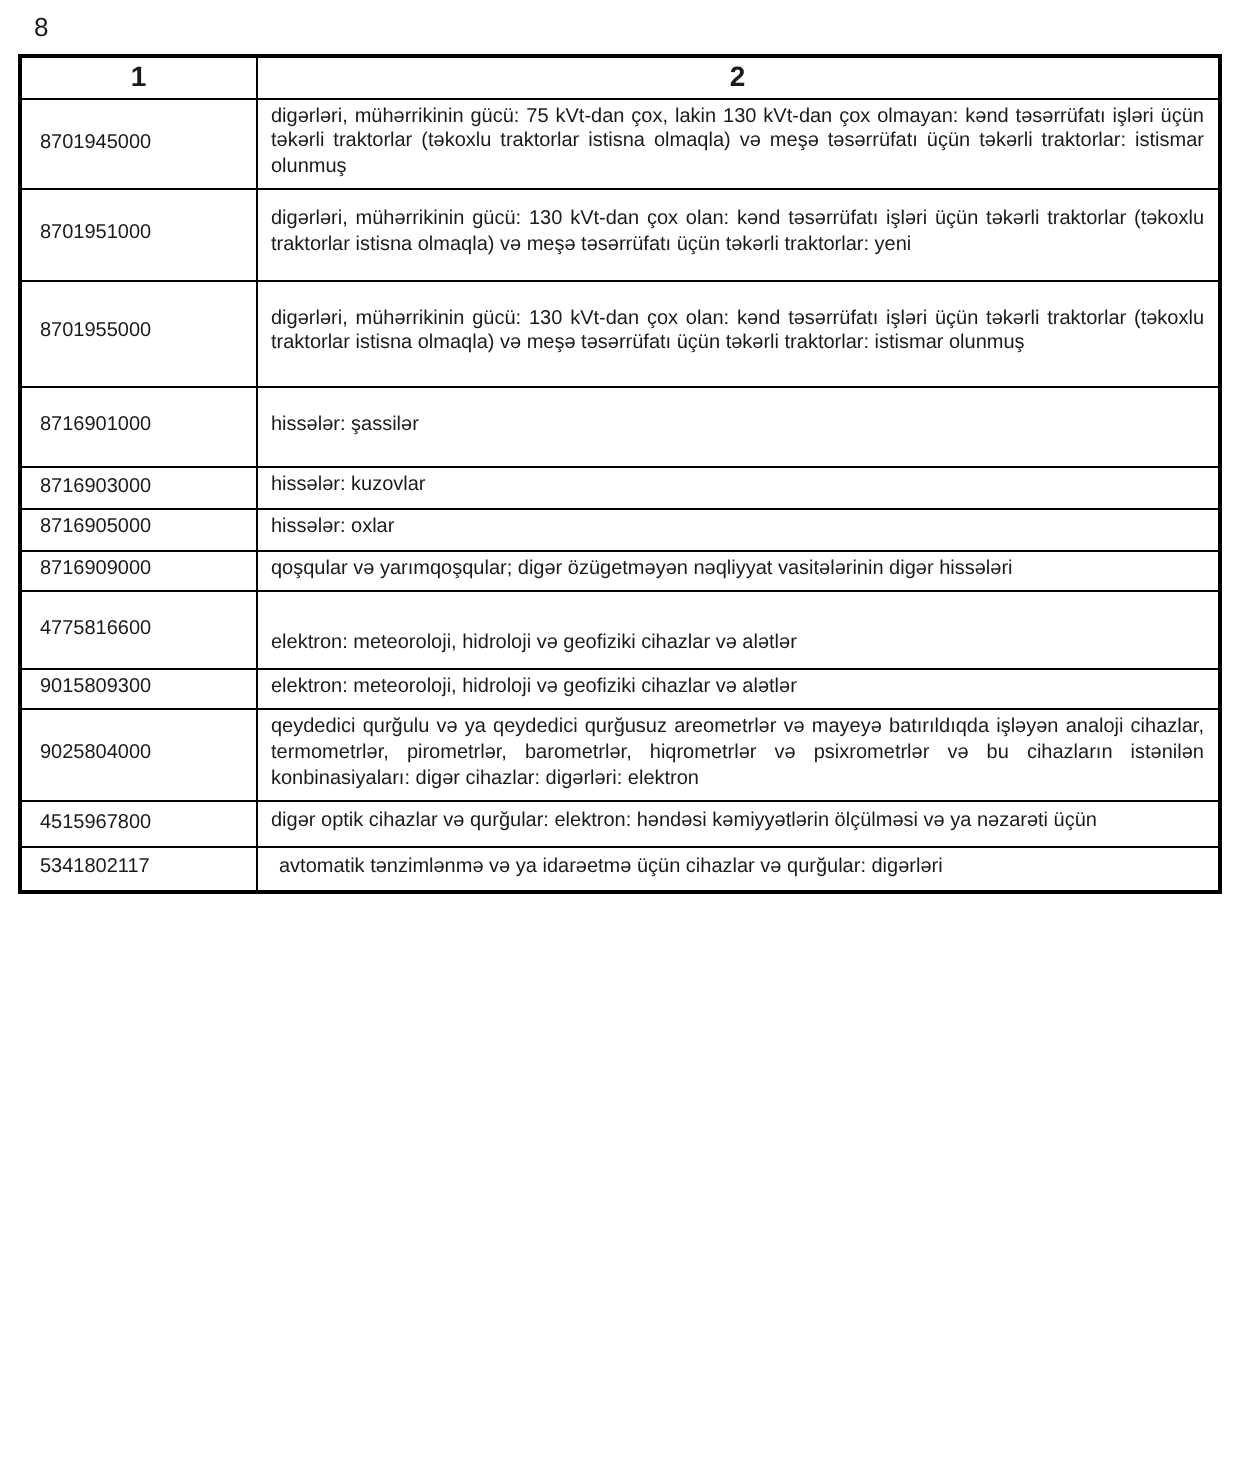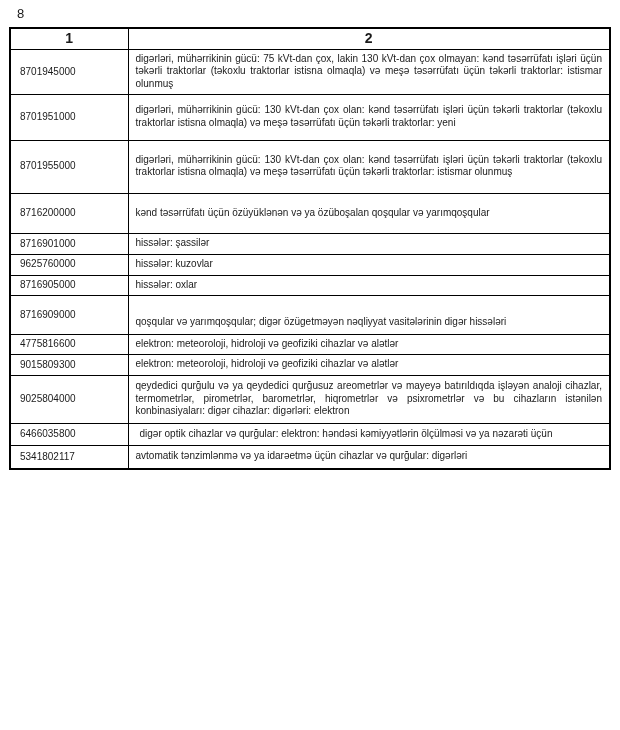--- a/index.html
+++ b/index.html
@@ -91,32 +91,28 @@
   <tr>
     <td class="code-cell">8701951000</td>
     <td class="desc-cell">digərləri, mühərrikinin gücü: 130 kVt-dan çox olan: kənd təsərrüfatı işləri üçün təkərli traktorlar (təkoxlu traktorlar istisna olmaqla) və meşə təsərrüfatı üçün təkərli traktorlar: yeni</td>
   </tr>
 
   <tr>
     <td class="code-cell">8701955000</td>
     <td class="desc-cell">digərləri, mühərrikinin gücü: 130 kVt-dan çox olan: kənd təsərrüfatı işləri üçün təkərli traktorlar (təkoxlu traktorlar istisna olmaqla) və meşə təsərrüfatı üçün təkərli traktorlar: istismar olunmuş</td>
   </tr>
 
-  <tr>
-    <td class="code-cell">8716200000</td>
-    <td class="desc-cell">kənd təsərrüfatı üçün özüyüklənən və ya özüboşalan qoşqular və yarımqoşqular</td>
-  </tr>
 
   <tr>
     <td class="code-cell">8716901000</td>
     <td class="desc-cell">hissələr: şassilər</td>
   </tr>
 
   <tr>
-    <td class="code-cell">9625760000</td>
+    <td class="code-cell">8716903000</td>
     <td class="desc-cell">hissələr: kuzovlar</td>
   </tr>
 
   <tr>
     <td class="code-cell">8716905000</td>
     <td class="desc-cell">hissələr: oxlar</td>
   </tr>
 
   <tr>
     <td class="code-cell">8716909000</td>
@@ -132,21 +128,21 @@
     <td class="code-cell">9015809300</td>
     <td class="desc-cell">elektron: meteoroloji, hidroloji və geofiziki cihazlar və alətlər</td>
   </tr>
 
   <tr>
     <td class="code-cell">9025804000</td>
     <td class="desc-cell">qeydedici qurğulu və ya qeydedici qurğusuz areometrlər və mayeyə batırıldıqda işləyən analoji cihazlar, termometrlər, pirometrlər, barometrlər, hiqrometrlər və psixrometrlər və bu cihazların istənilən konbinasiyaları: digər cihazlar: digərləri: elektron</td>
   </tr>
 
   <tr>
-    <td class="code-cell">6466035800</td>
+    <td class="code-cell">4515967800</td>
     <td class="desc-cell">digər optik cihazlar və qurğular: elektron: həndəsi kəmiyyətlərin ölçülməsi və ya nəzarəti üçün</td>
   </tr>
 
   <tr>
     <td class="code-cell">5341802117</td>
     <td class="desc-cell">avtomatik tənzimlənmə və ya idarəetmə üçün cihazlar və qurğular: digərləri</td>
   </tr>
 </tbody>
   </table>
 </div>

